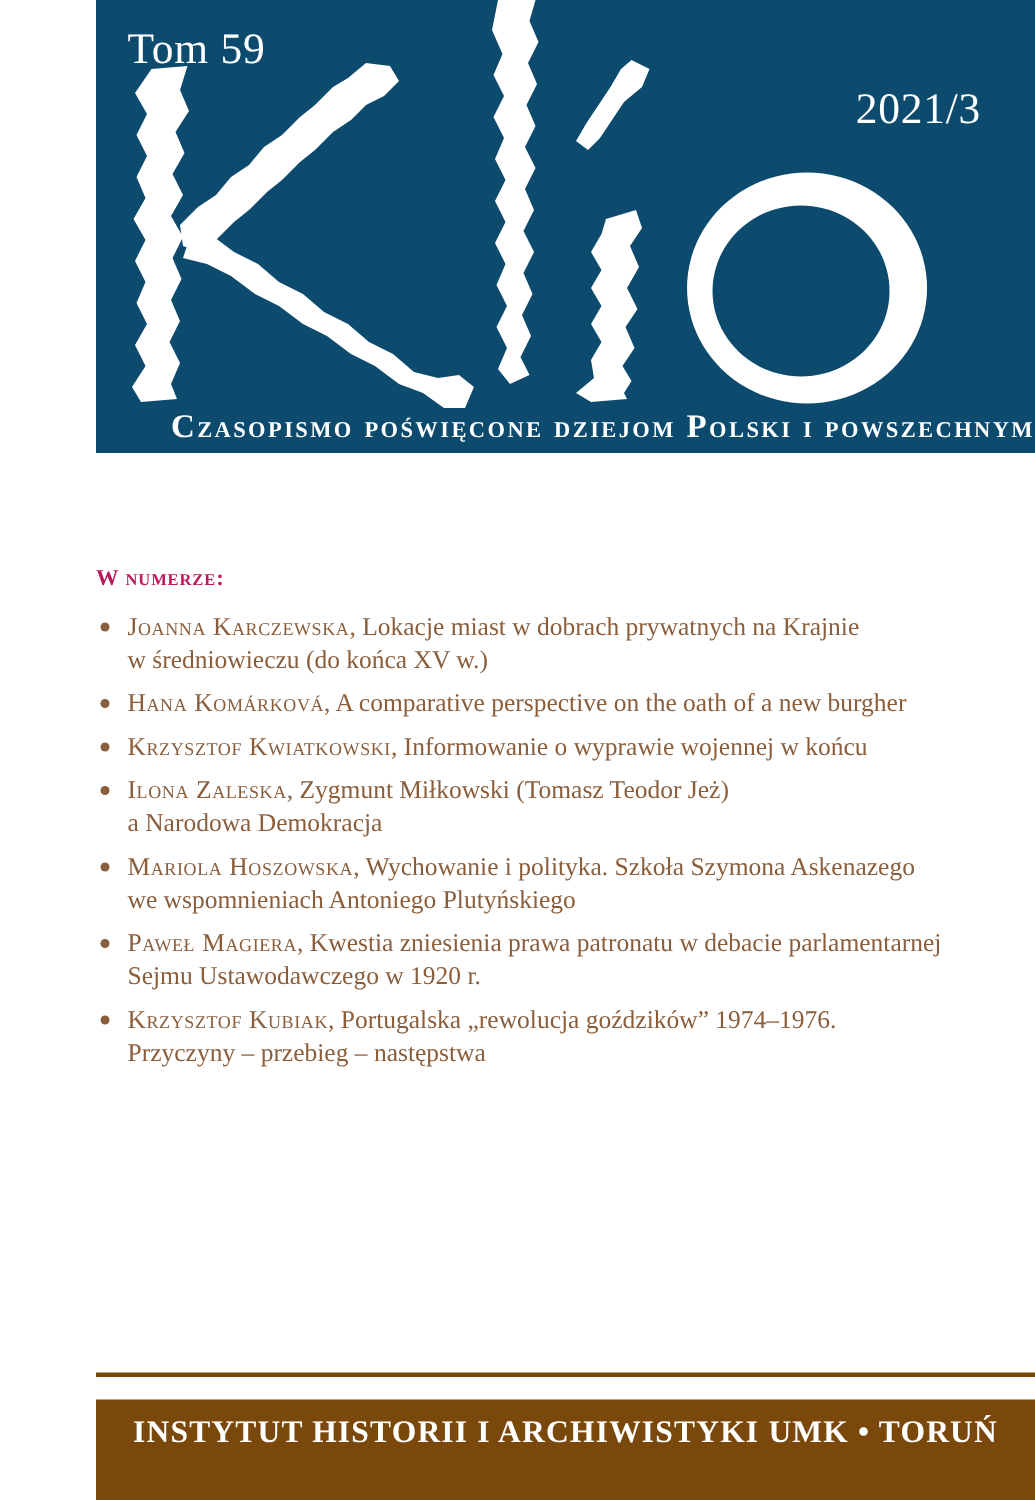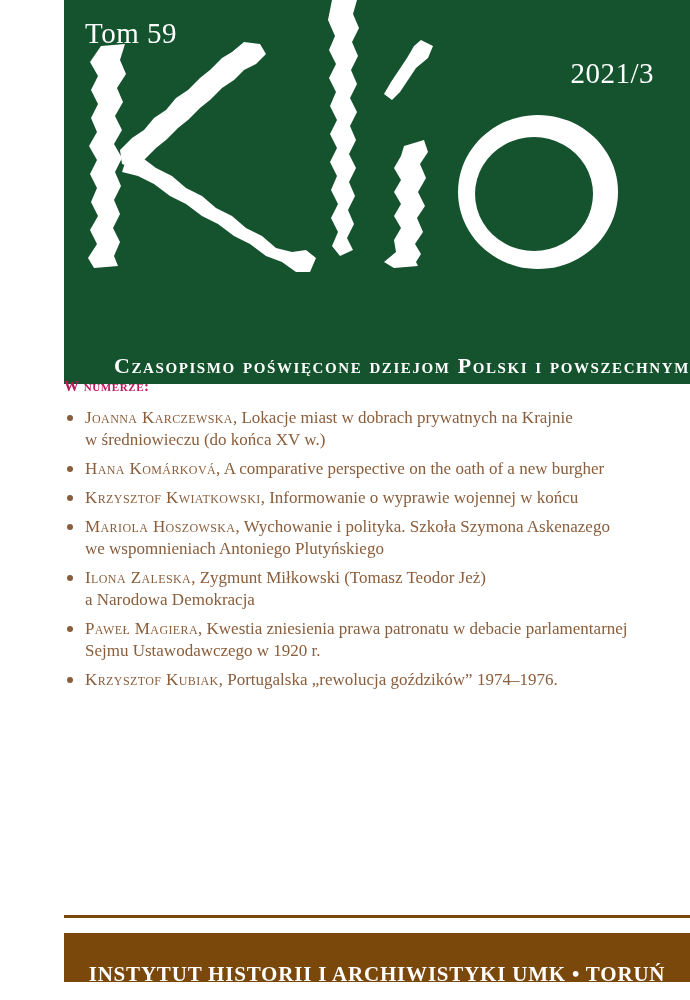--- a/index.html
+++ b/index.html
@@ -1,22 +1,22 @@
 <!DOCTYPE html>
 <html><head>
 <meta charset="utf-8">
 <style>
   * { margin:0; padding:0; box-sizing:border-box; }
   html,body { width:690px; height:1000px; background:#ffffff; overflow:hidden;
               font-family:"Liberation Serif", serif; }
   .cover { position:relative; width:690px; height:1000px; background:#ffffff; }
 
   
-  .masthead { position:absolute; left:64px; top:0; width:626px; height:384px;
-              background:#14532d; }
+  .masthead { position:absolute; left:64px; top:0; width:626px; height:302px;
+              background:#0c4a6e; }
   .vol   { position:absolute; left:21px; top:17px; font-size:29px; color:#fff;
            letter-spacing:0.5px; }
   .issue { position:absolute; right:36px; top:17px; font-size:29px; color:#fff;
            letter-spacing:0.5px;margin-top:40px; }
   .logo-svg { position:absolute; left:0; top:0; width:626px; height:302px; }
   .subtitle { position:absolute; left:0; right:0; bottom:5px; text-align:right;
               color:#fff; font-weight:bold; font-variant:small-caps;
               font-size:22px; letter-spacing:1.6px; white-space:nowrap; }
 
   
@@ -28,23 +28,23 @@
   .article { position:relative; padding-left:21px; font-size:17px; line-height:22px;
              color:#8A5D3B; margin-bottom:7px; white-space:nowrap; }
   .article .bullet { position:absolute; left:3px; top:8px; width:6px; height:6px;
                      border-radius:50%; background:#8A5D3B; }
   .article .author { font-variant:small-caps; letter-spacing:0.4px; }
   .article sup { font-size:11px; position:relative; top:-6px; vertical-align:baseline; }
 
   
   .footer-rule { position:absolute; left:64px; top:915px; width:626px; height:3px;
                  background:#7B480B; }
-  .footer-bar { position:absolute; left:64px; top:933px; width:626px; height:49px;
+  .footer-bar { position:absolute; left:64px; top:933px; width:626px; height:67px;
                 background:#7B480B; color:#fff; text-align:center;
-                padding-top:29px; font-weight:bold; font-size:21px;
+                padding-top:9px; font-weight:bold; font-size:21px;
                 letter-spacing:0.8px; white-space:nowrap; }
 </style>
 </head>
 <body>
 
 <div class="cover">
 
   <div class="masthead">
     <div class="vol">Tom 59</div>
     <div class="issue">2021/3</div>
@@ -70,24 +70,24 @@
 
     <div class="subtitle">Czasopismo poświęcone dziejom Polski i powszechnym</div>
   </div>
 
   <div class="contents">
     <div class="contents-heading">W numerze:</div>
     <ul class="article-list">
         <li class="article"><span class="bullet"></span><span class="author">Joanna Karczewska</span><span>, Lokacje miast w dobrach prywatnych na Krajnie</span><br><span>w średniowieczu (do końca XV w.)</span></li>
         <li class="article"><span class="bullet"></span><span class="author">Hana Komárková</span><span>, A comparative perspective on the oath of a new burgher</span></li>
         <li class="article"><span class="bullet"></span><span class="author">Krzysztof Kwiatkowski</span><span>, Informowanie o wyprawie wojennej w końcu</span><br></li>
+        <li class="article"><span class="bullet"></span><span class="author">Ilona Zaleska</span><span>, Zygmunt Miłkowski (Tomasz Teodor Jeż)</span><br><span>a Narodowa Demokracja</span></li>
         <li class="article"><span class="bullet"></span><span class="author">Mariola Hoszowska</span><span>, Wychowanie i polityka. Szkoła Szymona Askenazego</span><br><span>we wspomnieniach Antoniego Plutyńskiego</span></li>
-        <li class="article"><span class="bullet"></span><span class="author">Ilona Zaleska</span><span>, Zygmunt Miłkowski (Tomasz Teodor Jeż)</span><br><span>a Narodowa Demokracja</span></li>
         <li class="article"><span class="bullet"></span><span class="author">Paweł Magiera</span><span>, Kwestia zniesienia prawa patronatu w debacie parlamentarnej</span><br><span>Sejmu Ustawodawczego w 1920 r.</span></li>
-        <li class="article"><span class="bullet"></span><span class="author">Krzysztof Kubiak</span><span>, Portugalska „rewolucja goździków” 1974–1976.</span><br></li>
+        <li class="article"><span class="bullet"></span><span class="author">Krzysztof Kubiak</span><span>, Portugalska „rewolucja goździków” 1974–1976.</span><br><span>Przyczyny – przebieg – następstwa</span></li>
       </ul>
   </div>
 
   <div class="footer-rule"></div>
   <div class="footer-bar">
     <span>INSTYTUT HISTORII I ARCHIWISTYKI UMK • TORUŃ</span>
   </div>
 
 </div>
 

